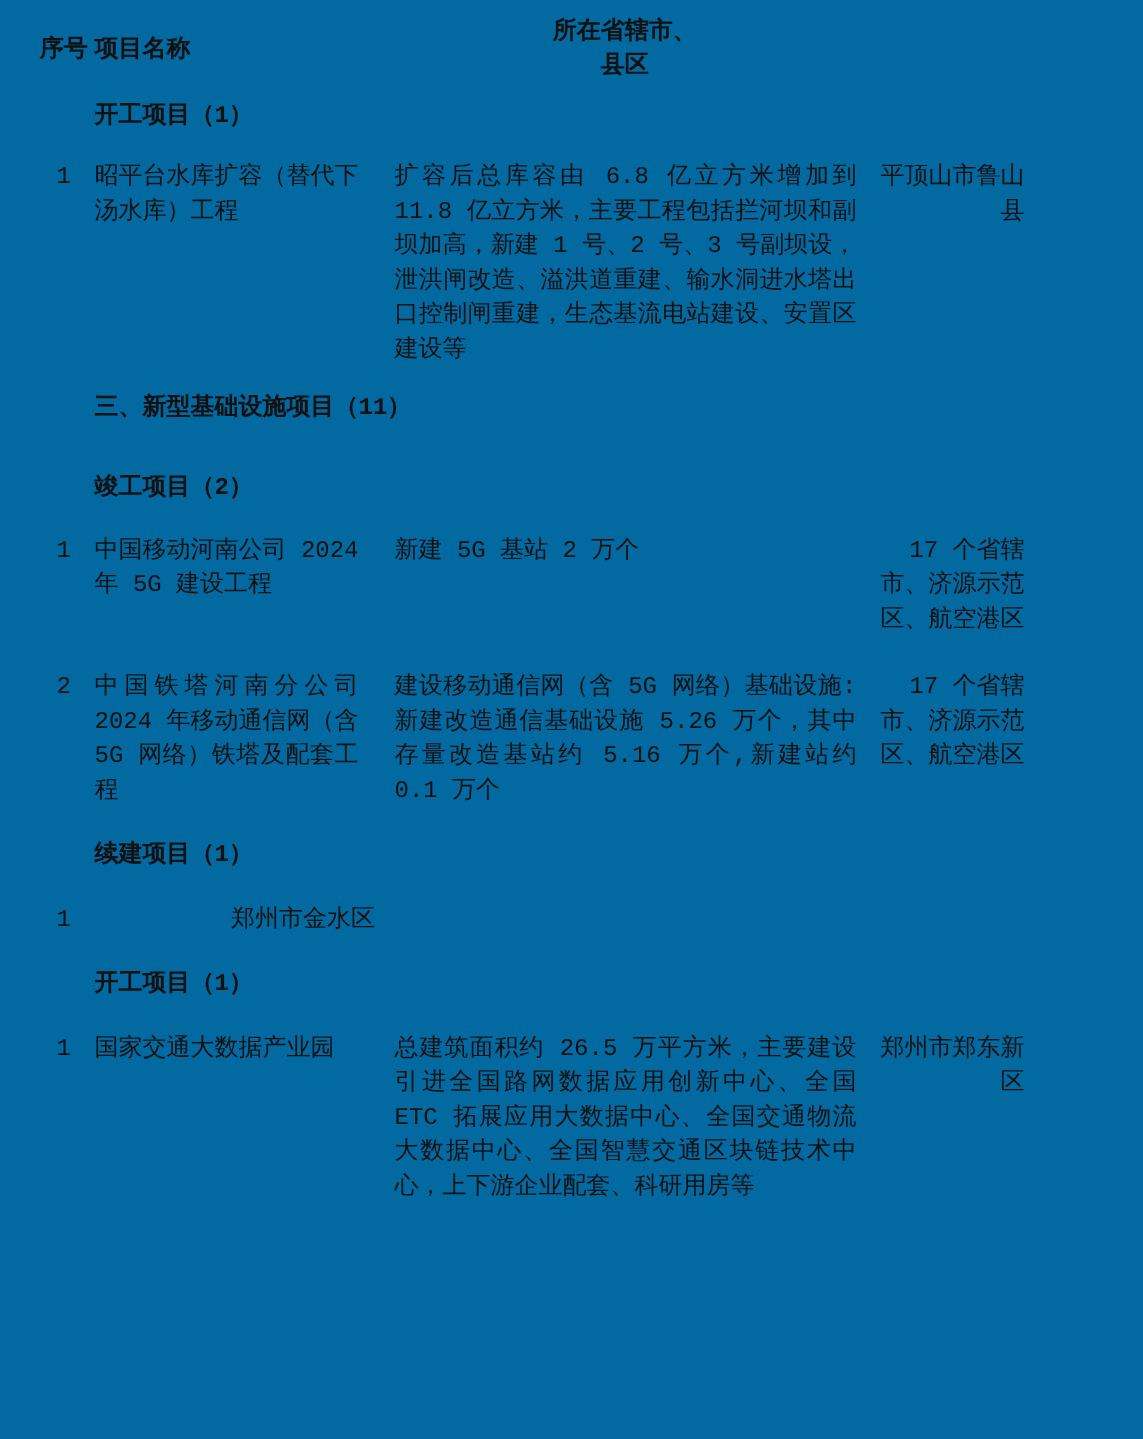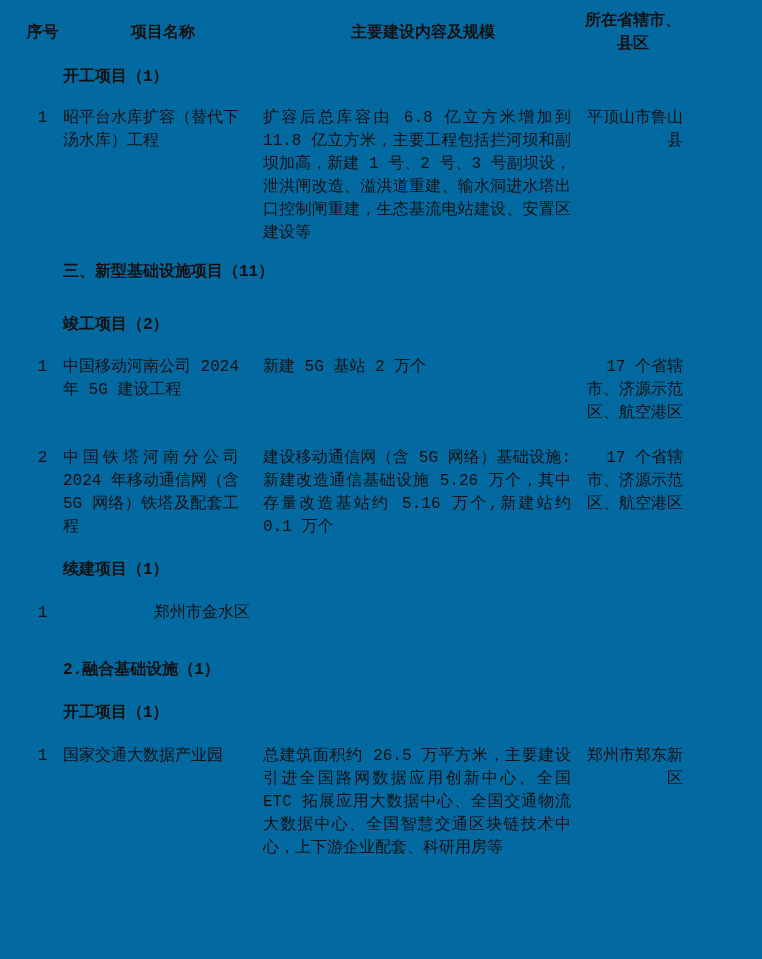--- a/index.html
+++ b/index.html
@@ -22,36 +22,35 @@
     grid-template-columns: 41px 200px 320px 113px;
     align-items: start;
   }
   .c { font-size: 16px; line-height: 23px; }
   .c1 { text-align: center; }
   .c2 { padding-right: 24px; text-align: justify; }
   .c3 { padding-right: 12px; text-align: justify; }
   .c4 { padding-right: 13px; text-align: right; }
   .thead { align-items: center; }
   .th { font-weight: bold; text-align: center; }
-  .th.c2, .th.c3 { text-align: center; padding-right: 0; }
+  .th.c2, .th.c3 { text-align: left; padding-right: 0; }
   .slabel {
     font-size: 16px; line-height: 23px;
     font-weight: bold;
     margin-left: 41px;
   }
 </style>
 </head>
 <body>
 
 <div class="page">
 
   <div class="grid thead">
     <div class="c c1 th">序号</div>
     <div class="c c2 th">项目名称</div>
-    <div class="c c3 th">主要建设内容及规模</div>
     <div class="c c4 th">
       <div>所在省辖市、</div>
       <div>县区</div>
     </div>
   </div>
 
   <div class="slabel" style="margin-top:10px">开工项目（1）</div>
 
   <div class="grid" style="margin-top:18px">
     <div class="c c1">1</div>
@@ -79,21 +78,20 @@
     <div class="c c4">17 个省辖市、济源示范区、航空港区</div>
   </div>
 
   <div class="slabel" style="margin-top:20px">续建项目（1）</div>
 
   <div class="grid" style="margin-top:20px">
     <div class="c c1">1</div>
     <div class="c c4">郑州市金水区</div>
   </div>
 
-  <div class="slabel" style="margin-top:34px">2.融合基础设施（1）</div>
 
   <div class="slabel" style="margin-top:20px">开工项目（1）</div>
 
   <div class="grid" style="margin-top:20px">
     <div class="c c1">1</div>
     <div class="c c2">国家交通大数据产业园</div>
     <div class="c c3">总建筑面积约 26.5 万平方米，主要建设引进全国路网数据应用创新中心、全国 ETC 拓展应用大数据中心、全国交通物流大数据中心、全国智慧交通区块链技术中心，上下游企业配套、科研用房等</div>
     <div class="c c4">郑州市郑东新区</div>
   </div>
 

